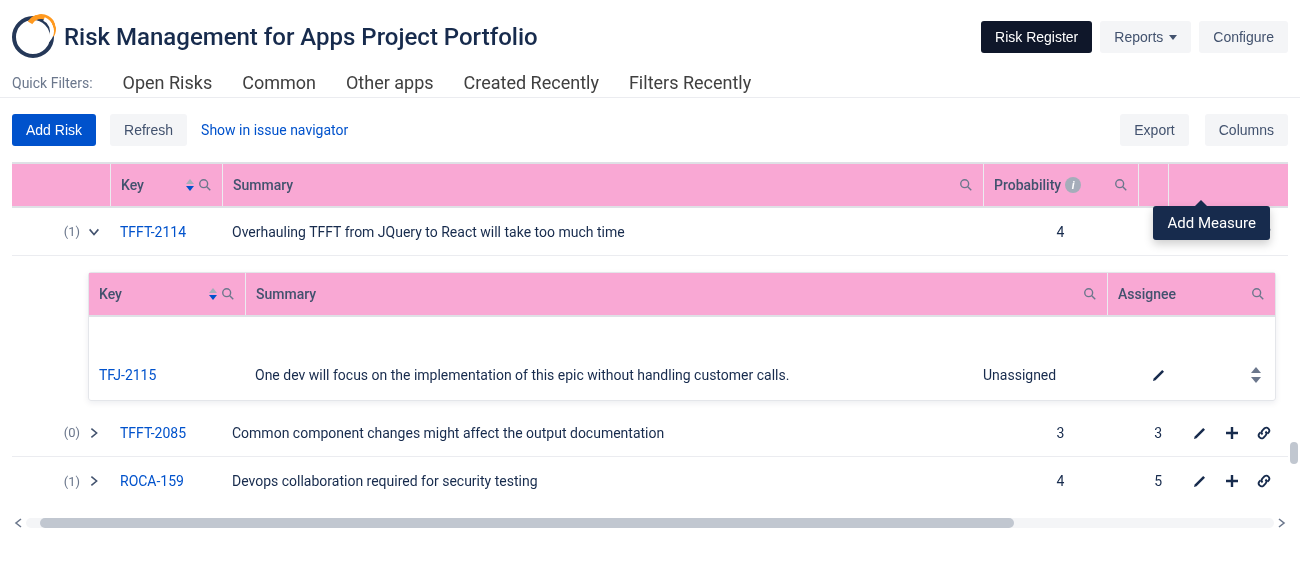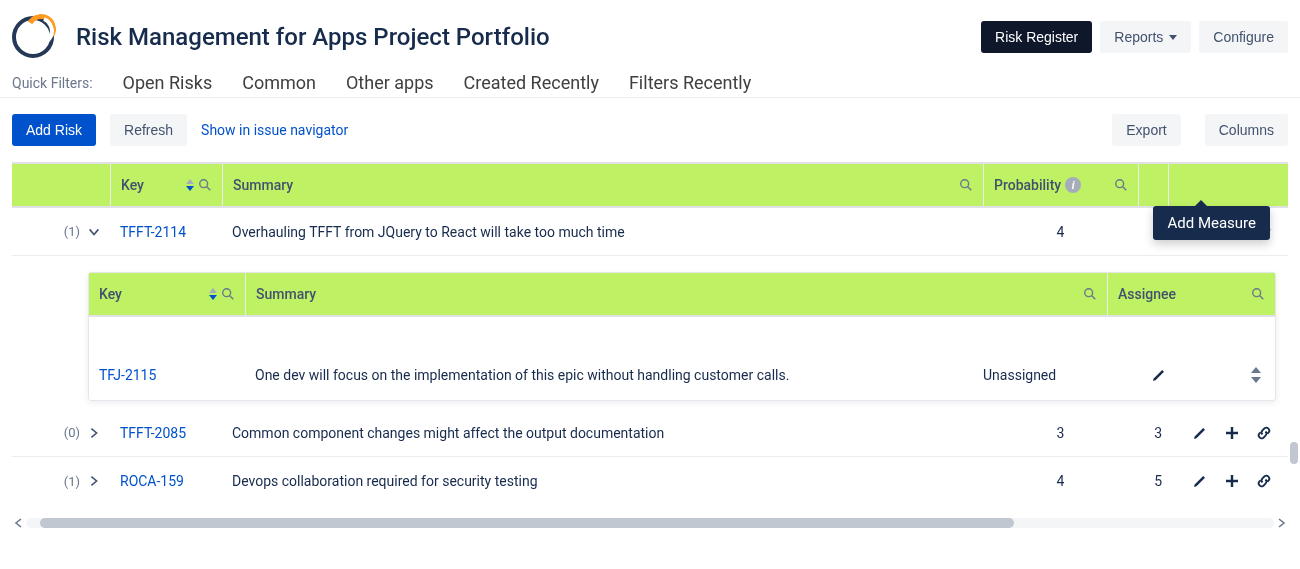--- a/index.html
+++ b/index.html
@@ -7,21 +7,21 @@
       font-family: -apple-system, BlinkMacSystemFont, "Segoe UI", Roboto, Helvetica, Arial, sans-serif;
       font-size: 14px;
       color: #172B4D;
       background: #fff;
       width: 1300px;
     }
     .header {
       display: flex;
       align-items: center;
       padding: 16px 12px 8px 12px;
-      gap: 22px;
+      gap: 10px;
     }
     .logo-circle {
       width: 42px; height: 42px;
       border: 4px solid #253858;
       border-radius: 50%;
       position: relative;
       flex-shrink: 0;
     }
     .logo-circle::after {
       content: "";
@@ -83,33 +83,33 @@
     }
     .filters-label { color: #6B778C; }
     .filter-link { color: #404040; cursor: pointer; font-size: 18px; }
     .toolbar {
       display: flex;
       align-items: center;
       padding: 16px 12px 16px 12px;
       gap: 14px;
     }
     .link { color: #0052CC; cursor: pointer; }
-    .toolbar .right { margin-left: auto; display:flex; gap:24px; }
+    .toolbar .right { margin-left: auto; display:flex; gap:16px; }
 
     .table-area { padding: 0 12px 6px 12px; position: relative; }
 
     .scroll-shell {
       position: relative;
     }
     .grid {
       width: 100%;
     }
     .grid .thead {
       display: flex;
-      background: #bef264;
+      background: #f9a8d4;
       border-top: 2px solid #DFE1E6;
       border-bottom: 2px solid #DFE1E6;
       height: 46px;
       align-items: stretch;
     }
     .cell {
       display: flex;
       align-items: center;
       padding: 0 10px;
       font-size: 14px;

